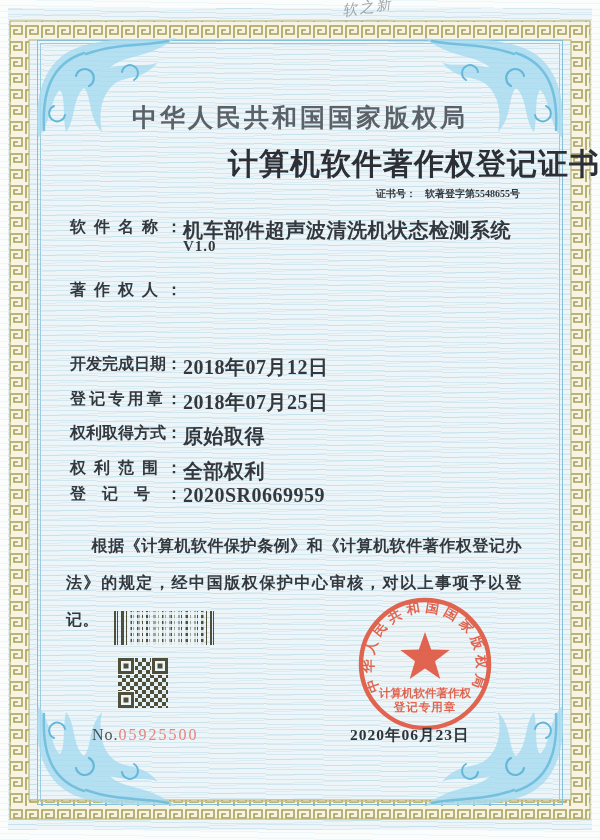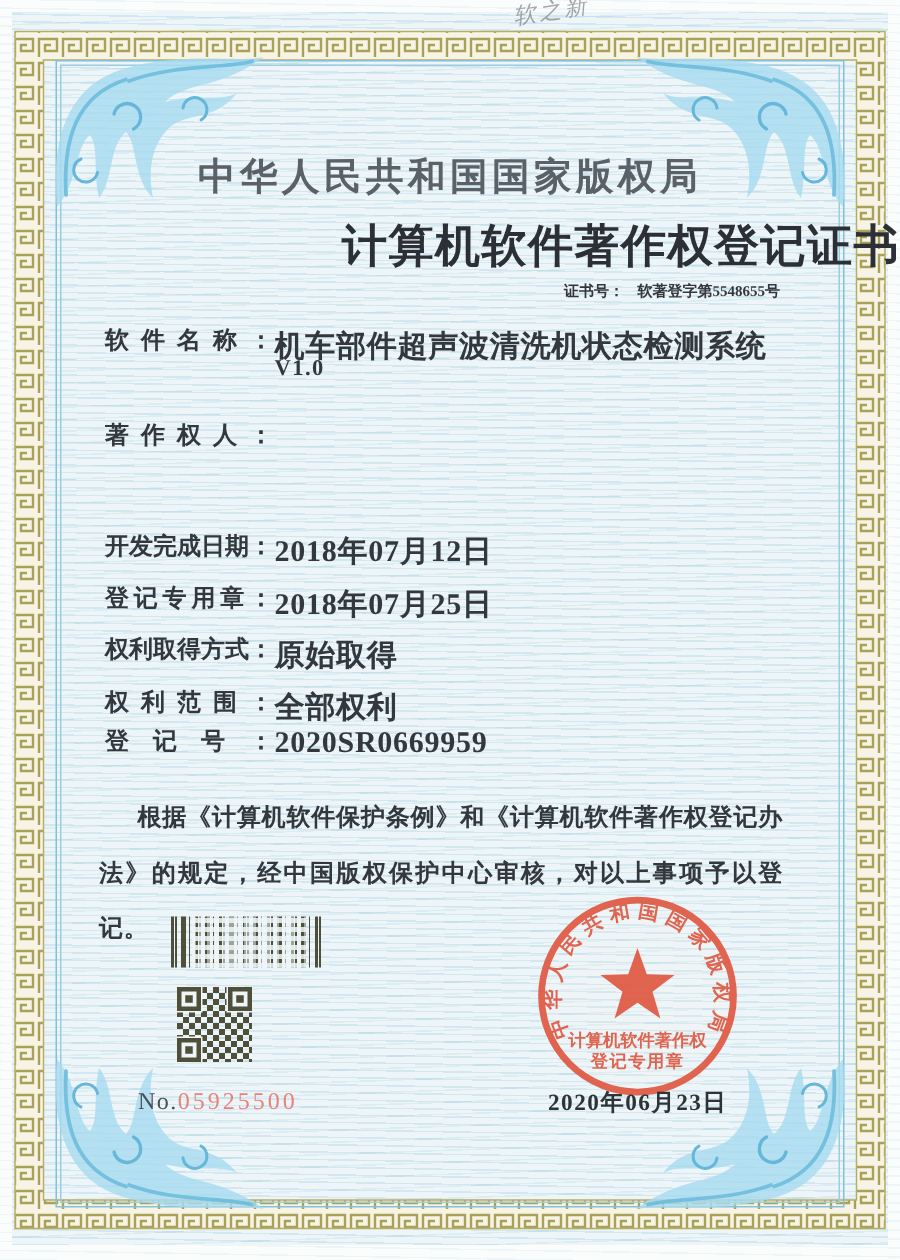--- a/index.html
+++ b/index.html
@@ -103,21 +103,21 @@
   .no-line{
     position:absolute;left:92px;top:726px;
     font-size:16px;letter-spacing:1px;
   }
   .no-line .no-lbl{color:#4a4f55;}
   .no-line .no-val{color:#e8837b;letter-spacing:2px;}
 
   .seal{position:absolute;left:350px;top:592px;width:150px;height:150px;opacity:.93;}
   .issue-date{
     position:absolute;left:350px;top:725px;width:150px;
-    text-align:center;
+    text-align:left;
     font-size:15.5px;font-weight:700;color:#2e3338;letter-spacing:1px;
   }
 </style>
 </head>
 <body>
 
 <div class="page">
   <div class="paper"></div>
 
   <svg class="border-svg" width="584" height="824" viewBox="0 0 584 824">

